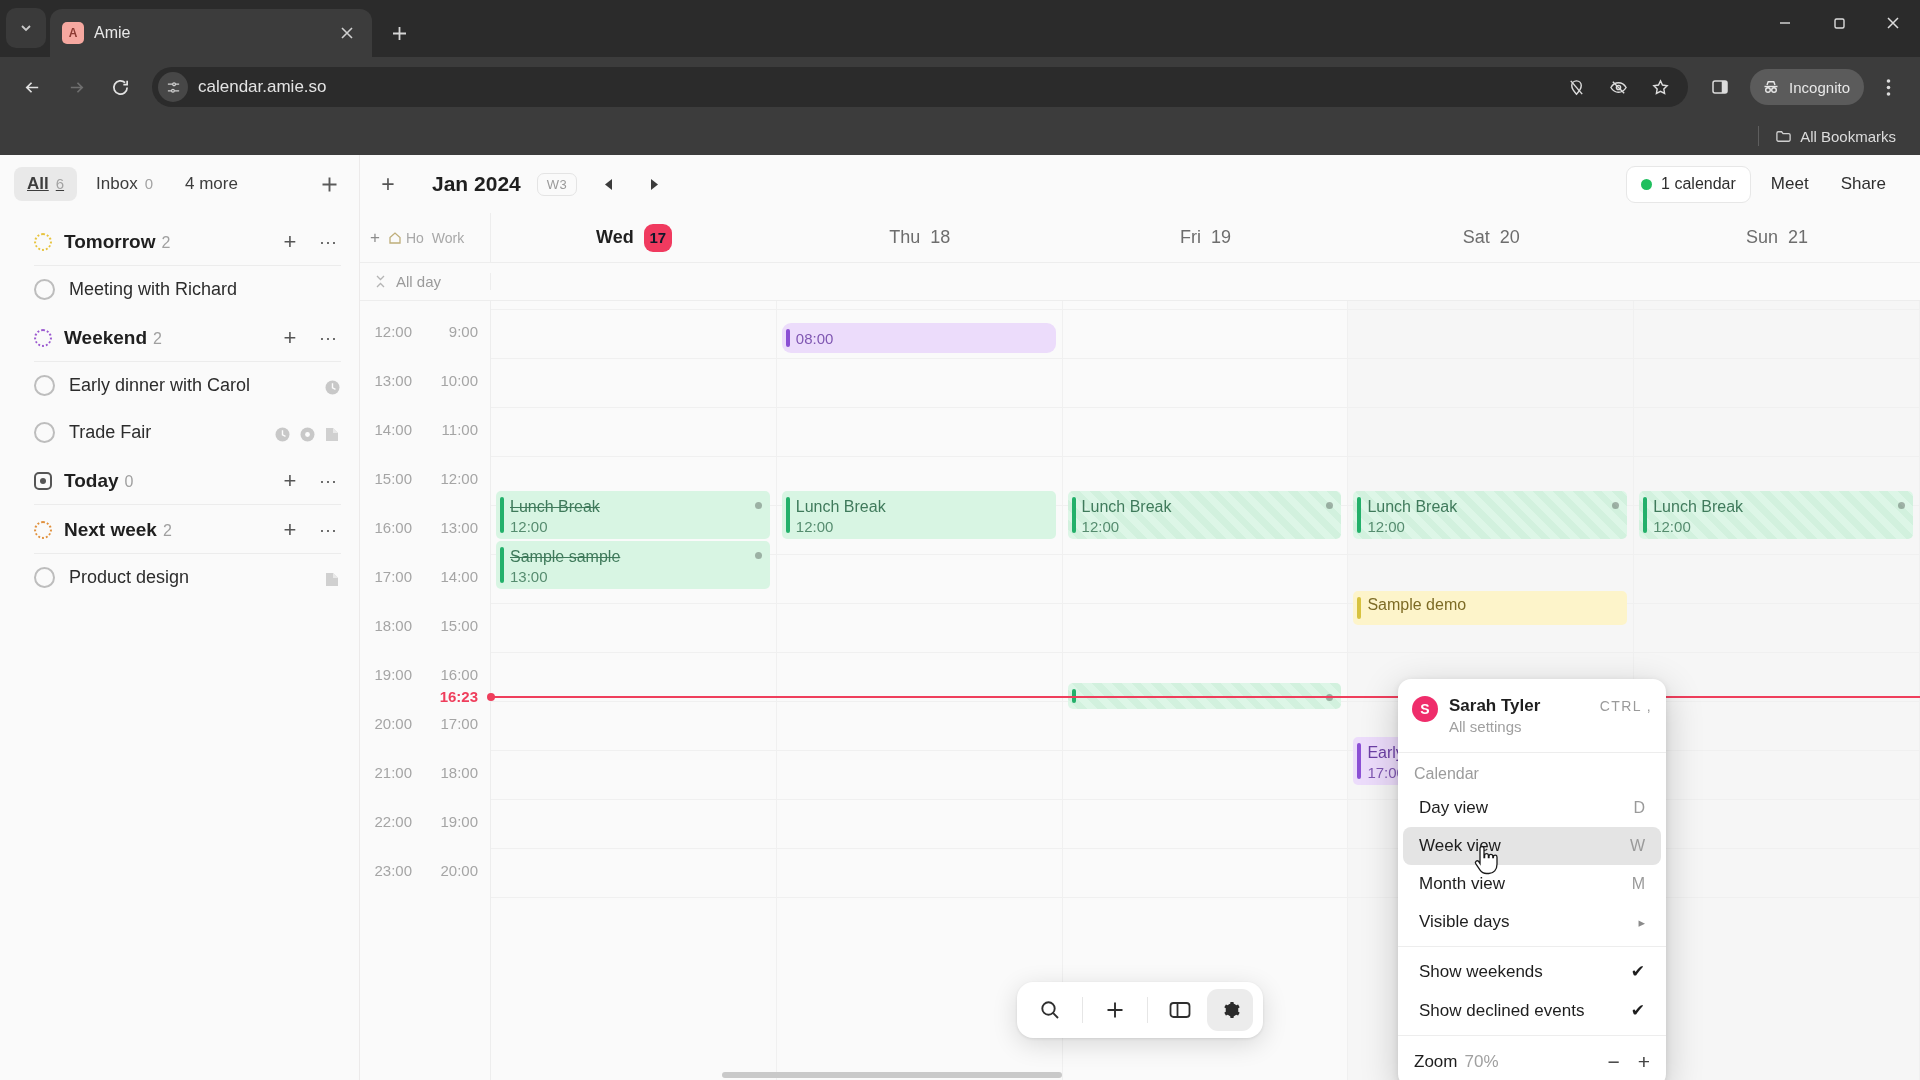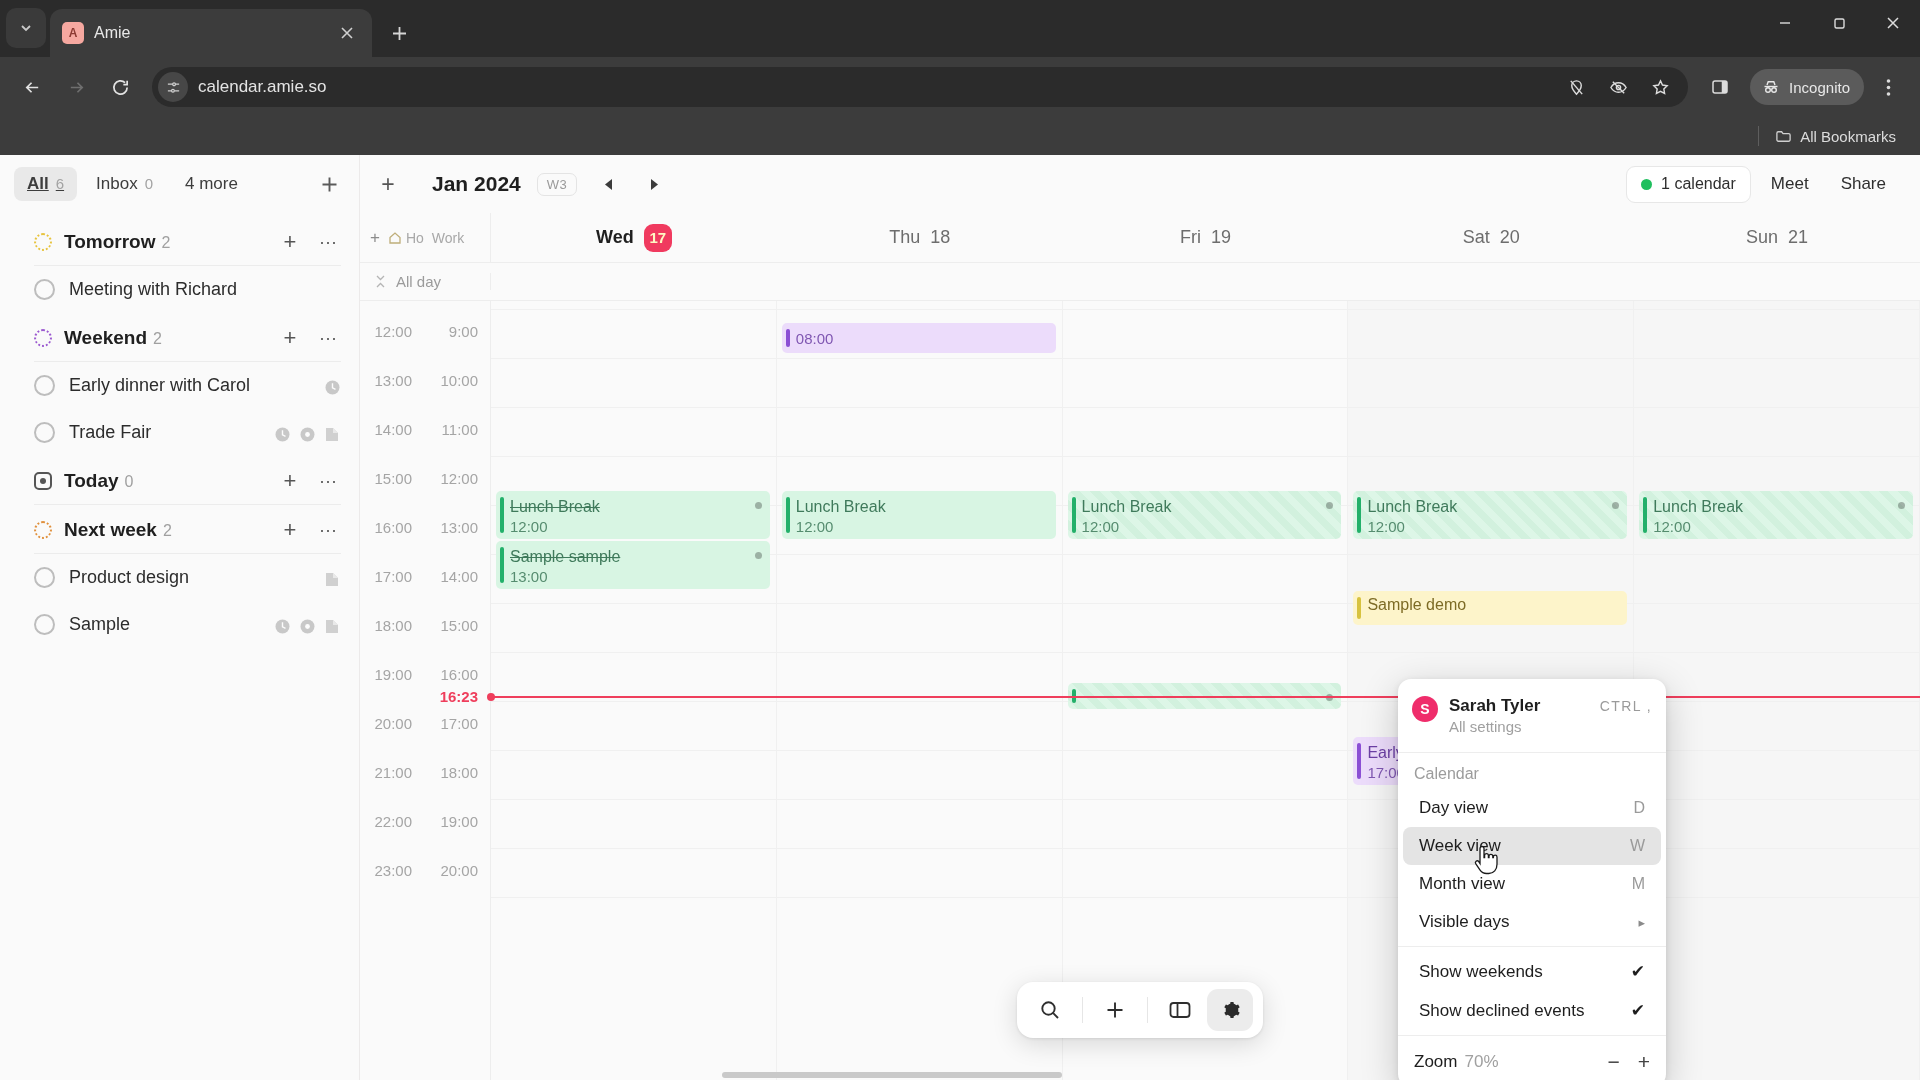--- a/index.html
+++ b/index.html
@@ -103,21 +103,21 @@
   .cal-pill { border:1px solid #e7e7e7; background:#fff; border-radius: 9px; height: 37px; display:flex; align-items:center; gap:9px; padding: 0 14px; font-size: 16px; color:#2e2e2e; cursor:pointer;}
   .green-dot { width: 11px; height: 11px; border-radius:50%; background:#1fbf5e; }
   .cal-text-btn { font-size: 17px; color: #2e2e2e; padding: 8px 12px; border-radius: 8px; cursor: pointer; }
 
   .daybar { height: 50px; display: flex; border-bottom: 1px solid #ededed; }
   .gutter-head { width: 131px; flex: 0 0 131px; display:flex; align-items:center; gap: 8px; padding-left: 10px; border-right: 1px solid #ededed;}
   .gh-plus { color:#8b8b8b; font-size:17px; cursor:pointer; }
   .gh-tag { display:flex; align-items:center; gap:4px; font-size:14px; color:#a8a8a8; cursor:pointer;}
   .dayhead { flex: 1; display: flex; align-items: center; justify-content: center; gap: 10px; font-size: 18px; color: #6d6d6d; cursor: pointer; min-width:0;}
   .dayhead.today { color: #1f1f1f; font-weight: 600; }
-  .today-badge { background: #f03a5f; color: #fef9c3; width: 28px; height: 28px; border-radius: 9px; display:flex;align-items:center;justify-content:center;font-size:15px;font-weight:700;}
+  .today-badge { background: #f03a5f; color: #0f172a; width: 28px; height: 28px; border-radius: 9px; display:flex;align-items:center;justify-content:center;font-size:15px;font-weight:700;}
 
   .allday { height: 38px; display: flex; border-bottom: 1px solid #ededed; align-items: center; }
   .allday-lbl { width: 131px; flex:0 0 131px; display:flex; align-items:center; gap: 9px; padding-left: 14px; font-size: 15px; color:#9b9b9b; border-right: 1px solid #ededed; }
   .allday-cell { flex: 1; border-right: 1px solid #f0f0f0; min-width:0;}
   .allday-cell.weekend { background: #f5f5f5; }
 
   .grid-wrap { flex: 1; display: flex; position: relative; overflow: hidden; }
   .gutter { width: 131px; flex: 0 0 131px; position: relative; border-right: 1px solid #ededed; }
   .gutter-row { position: absolute; left: 0; right: 0; display: flex; justify-content: flex-end; gap: 14px; padding-right: 12px; }
   .gt { font-size: 15px; color: #a5a5a5; width: 56px; text-align: right;}
@@ -420,38 +420,20 @@
             <div class="task">
               <span class="task-check"></span>
               <span class="task-label">Product design</span>
               <span class="task-icons">
                 <span class="ti"><svg width="16" height="17" viewBox="0 0 16 17" fill="#9e9e9e">
                     <path d="M2 2h7l5 5v8H2z"></path>
                     <path d="M9 2v5h5" fill="#d6d6d6"></path>
                   </svg></span>
               </span>
             </div>
-            <div class="task">
-              <span class="task-check"></span>
-              <span class="task-label">Sample</span>
-              <span class="task-icons">
-                <span class="ti"><svg width="17" height="17" viewBox="0 0 17 17" fill="#8d8d8d">
-                    <circle cx="8.5" cy="8.5" r="7"></circle>
-                    <path d="M8.5 4.2v4.6l3 1.6" stroke="#fff" stroke-width="1.4" fill="none"></path>
-                  </svg></span>
-                <span class="ti"><svg width="17" height="17" viewBox="0 0 17 17" fill="#8d8d8d">
-                    <circle cx="8.5" cy="8.5" r="7"></circle>
-                    <circle cx="8.5" cy="8.5" r="2.4" fill="#fff"></circle>
-                  </svg></span>
-                <span class="ti"><svg width="16" height="17" viewBox="0 0 16 17" fill="#9e9e9e">
-                    <path d="M2 2h7l5 5v8H2z"></path>
-                    <path d="M9 2v5h5" fill="#d6d6d6"></path>
-                  </svg></span>
-              </span>
-            </div>
           </div>
         </div>
     </div>
 
     <div class="calendar">
 
       <div class="cal-head">
         <div class="cal-plus">+</div>
         <div class="cal-month">Jan 2024</div>
         <div class="wk-pill">W3</div>
@@ -618,21 +600,21 @@
               <div class="hline" style="top: 155px;"></div>
               <div class="hline" style="top: 204px;"></div>
               <div class="hline" style="top: 253px;"></div>
               <div class="hline" style="top: 302px;"></div>
               <div class="hline" style="top: 351px;"></div>
               <div class="hline" style="top: 400px;"></div>
               <div class="hline" style="top: 449px;"></div>
               <div class="hline" style="top: 498px;"></div>
               <div class="hline" style="top: 547px;"></div>
               <div class="hline" style="top: 596px;"></div>
-              <div class="ev purple mini" style="top: 22px; height: 30px;">
+              <div class="ev purple mini" style="top: 22px; height: 30px; border-radius: 9px;">
                 <span class="bar"></span>
                 <div class="s">08:00</div>
               </div>
               <div class="ev green" style="top: 190px; height: 48px;">
                 <span class="bar"></span>
                 <div class="t">Lunch Break</div>
                 <div class="s">12:00</div>
               </div>
             </div>
             <div class="daycol">

